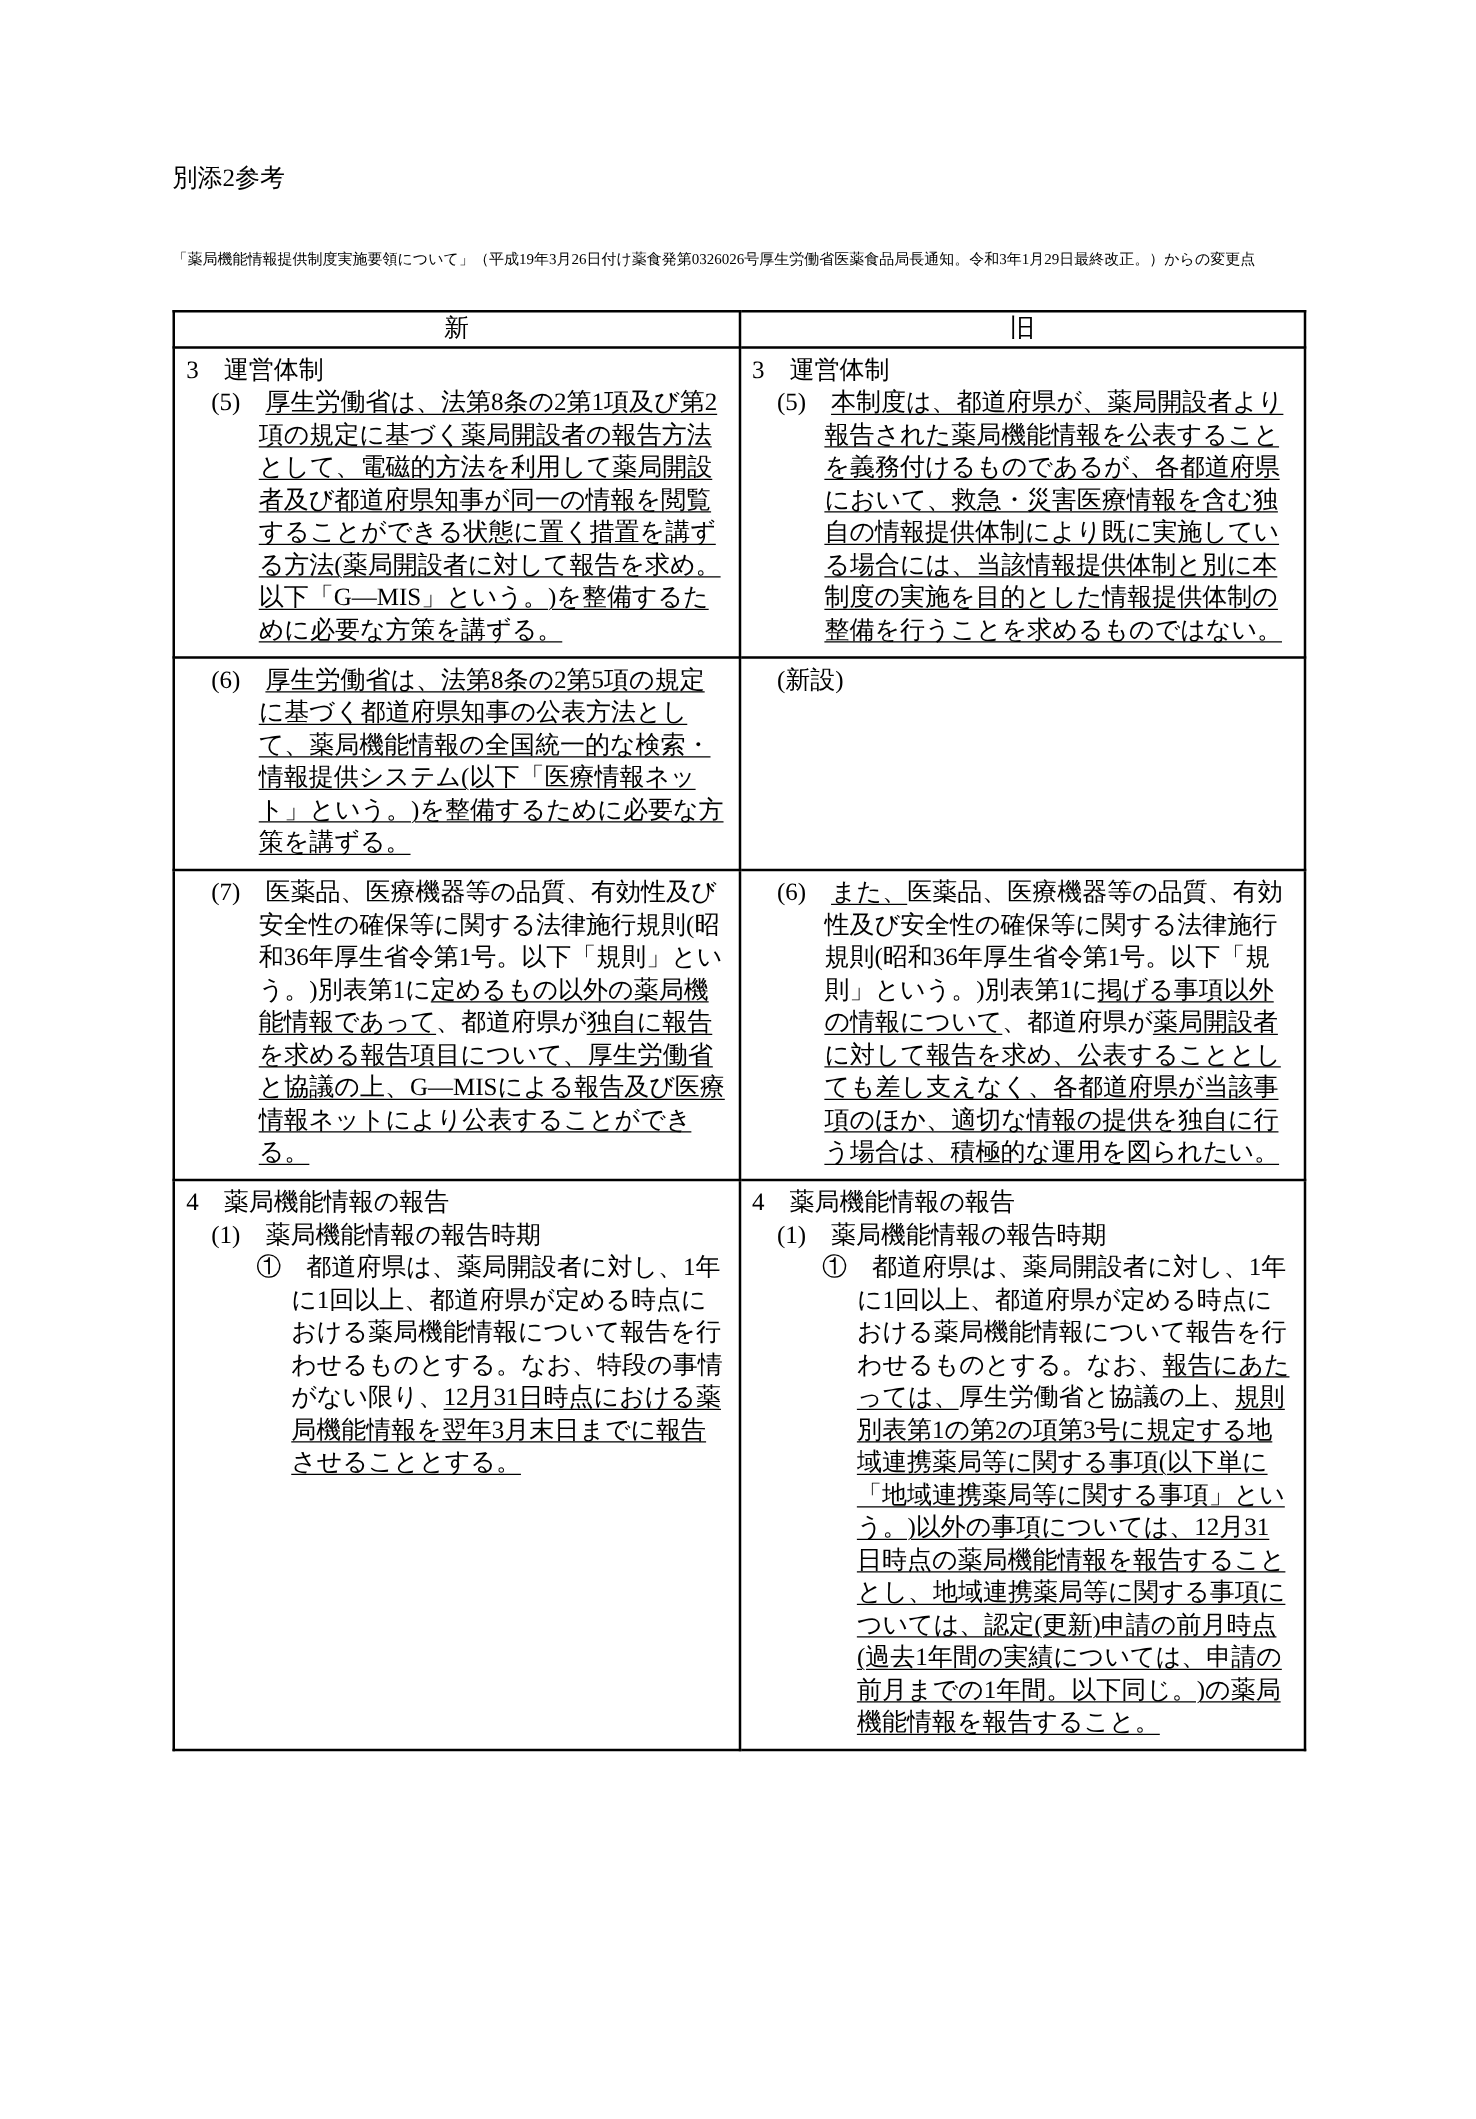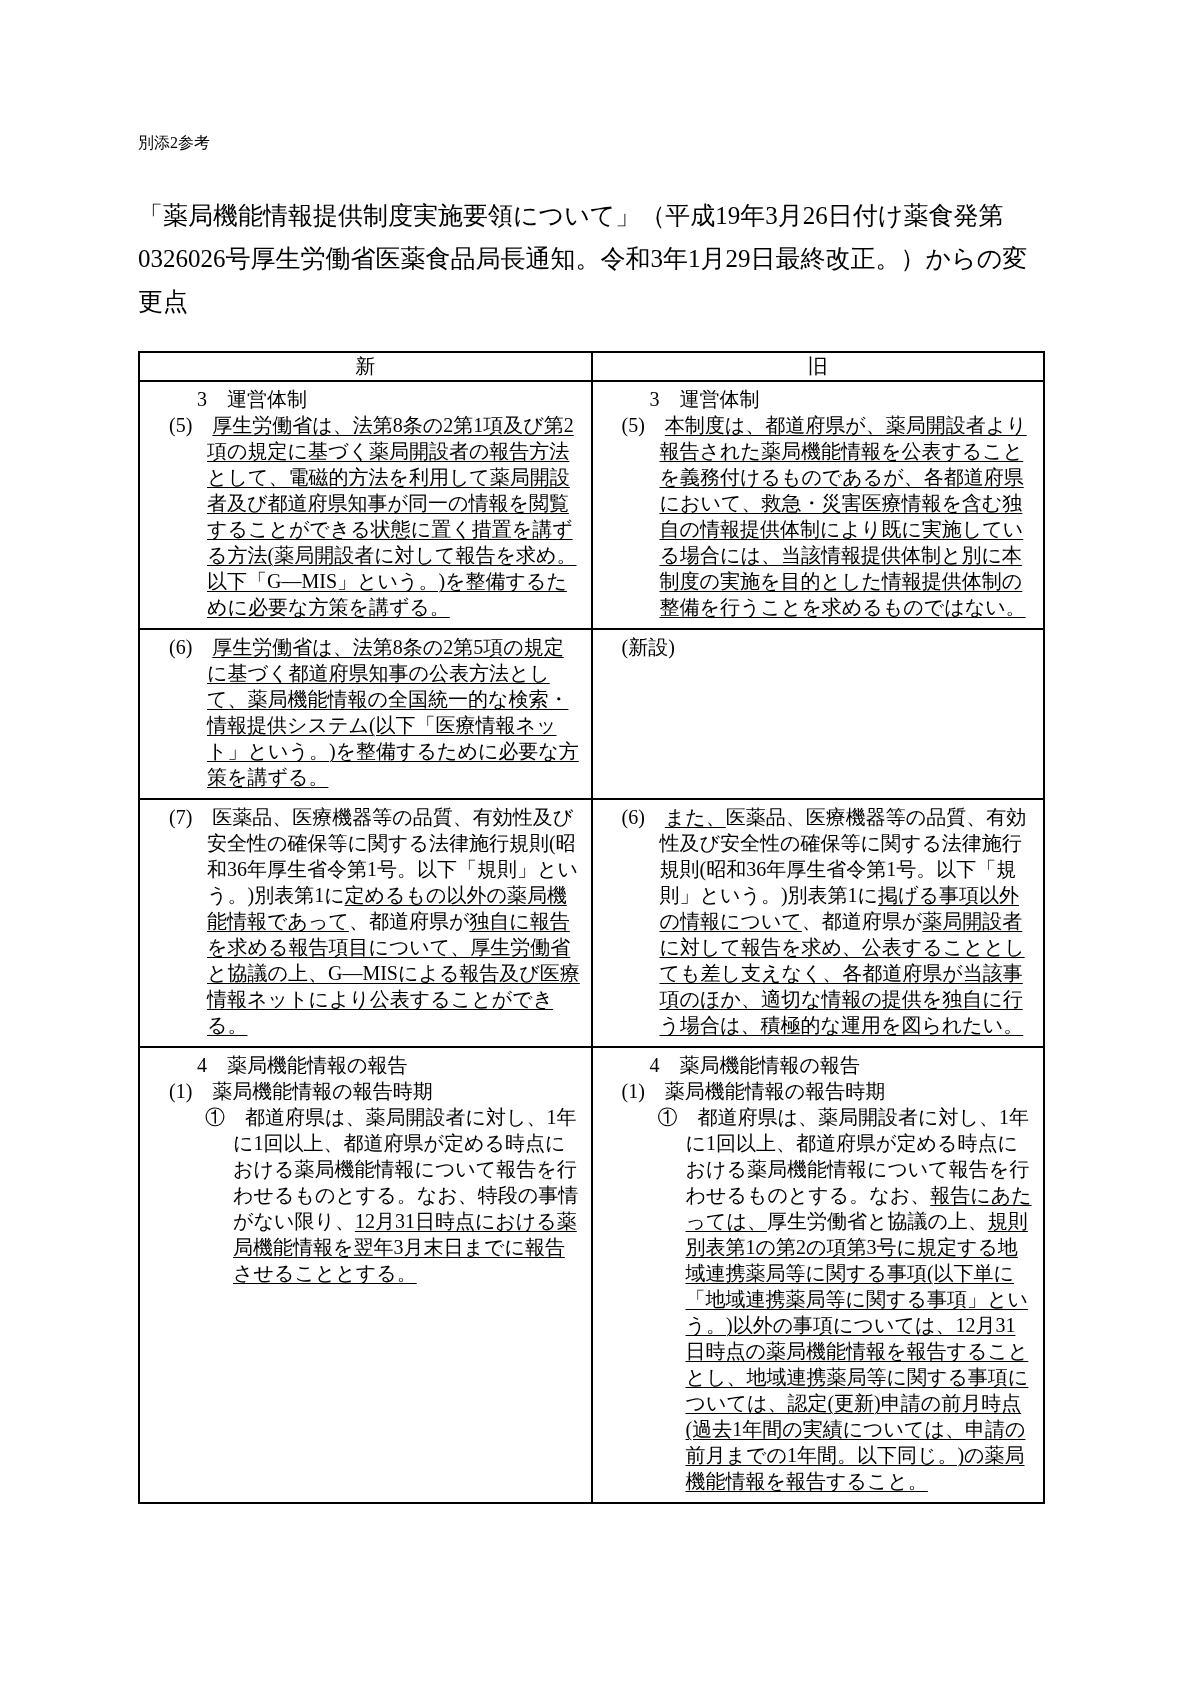--- a/index.html
+++ b/index.html
@@ -13,27 +13,27 @@
     width: 1181px;
     height: 1695px;
     overflow: hidden;
     position: relative;
   }
   .page {
     box-sizing: border-box;
     padding: 130px 136px 0 138px;
   }
   .attachment {
-    font-size: 16px;
+    font-size: 20px;
     line-height: 26px;
     margin-bottom: 38px;
   }
   .intro {
-    font-size: 25px;
-    line-height: 43px;
+    font-size: 12px;
+    line-height: 26px;
     margin-bottom: 28px;
     width: 907px;
   }
   table.diff {
     width: 907px;
     border-collapse: collapse;
     table-layout: fixed;
     font-size: 20px;
   }
   table.diff th {
@@ -44,21 +44,21 @@
     line-height: 24px;
     padding: 1px 0 2px 0;
   }
   table.diff td {
     border: 2px solid #000;
     vertical-align: top;
     padding: 4px 9px 8px 9px;
     line-height: 26px;
   }
   .para { margin: 0; }
-  .lv0 { padding-left: 0; margin-left: 48px; }
+  .lv0 { padding-left: 0; }
   .lv1 { padding-left: 58px; text-indent: -38px; }
   .lv2 { padding-left: 84px; text-indent: -28px; }
   .u {
     text-decoration: underline;
     text-underline-offset: 3px;
     text-decoration-thickness: 1px;
   }
 </style>
 </head>
 <body>

